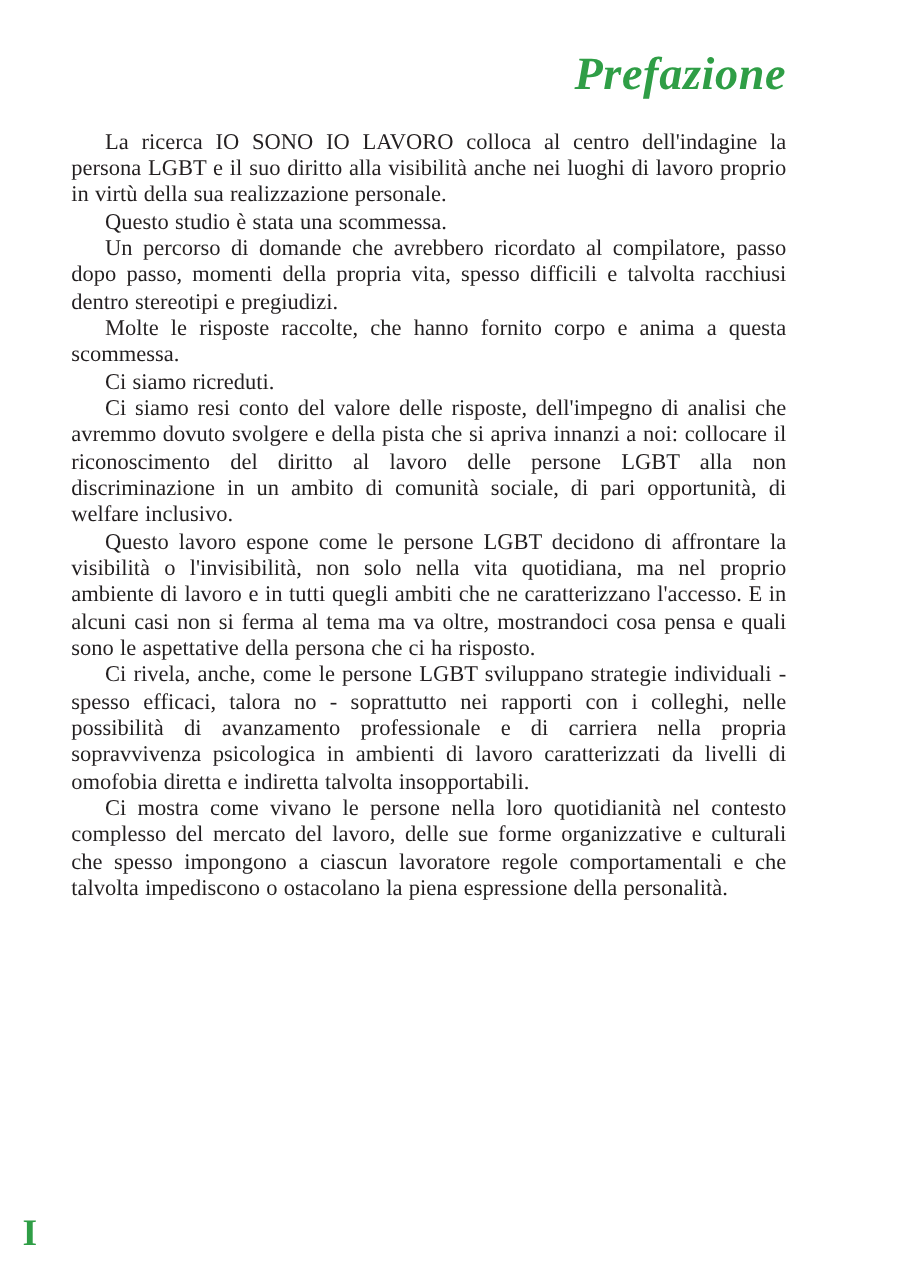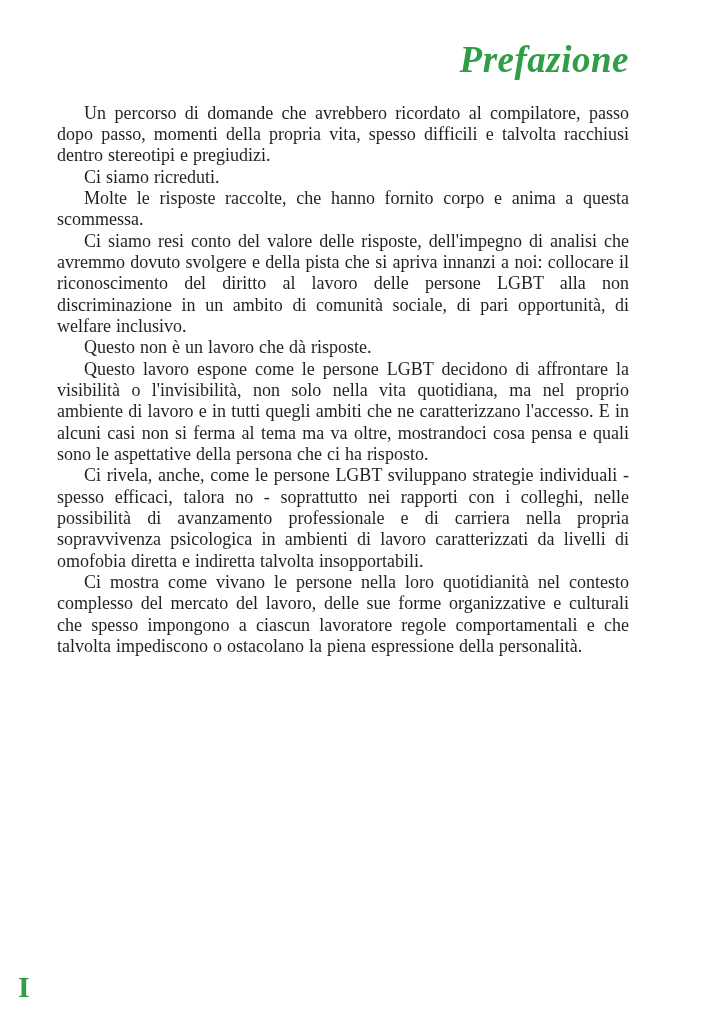--- a/index.html
+++ b/index.html
@@ -50,24 +50,25 @@
     line-height: 1;
   }
 </style>
 </head>
 <body>
 
 <div class="page">
   <h1 class="title">Prefazione</h1>
 
   <div class="body-text">
+    <p>La ricerca IO SONO IO LAVORO colloca al centro dell'indagine la persona LGBT e il suo diritto alla visibilità anche nei luoghi di lavoro proprio in virtù della sua realizzazione personale.</p>
+    <p>Questo studio è stata una scommessa.</p>
     <p>Un percorso di domande che avrebbero ricordato al compilatore, passo dopo passo, momenti della propria vita, spesso difficili e talvolta racchiusi dentro stereotipi e pregiudizi.</p>
+    <p>Molte le risposte raccolte, che hanno fornito corpo e anima a questa scommessa.</p>
     <p>Ci siamo ricreduti.</p>
-    <p>Molte le risposte raccolte, che hanno fornito corpo e anima a questa scommessa.</p>
     <p>Ci siamo resi conto del valore delle risposte, dell'impegno di analisi che avremmo dovuto svolgere e della pista che si apriva innanzi a noi: collocare il riconoscimento del diritto al lavoro delle persone LGBT alla non discriminazione in un ambito di comunità sociale, di pari opportunità, di welfare inclusivo.</p>
-    <p>Questo non è un lavoro che dà risposte.</p>
     <p>Questo lavoro espone come le persone LGBT decidono di affrontare la visibilità o l'invisibilità, non solo nella vita quotidiana, ma nel proprio ambiente di lavoro e in tutti quegli ambiti che ne caratterizzano l'accesso. E in alcuni casi non si ferma al tema ma va oltre, mostrandoci cosa pensa e quali sono le aspettative della persona che ci ha risposto.</p>
     <p>Ci rivela, anche, come le persone LGBT sviluppano strategie individuali - spesso efficaci, talora no - soprattutto nei rapporti con i colleghi, nelle possibilità di avanzamento professionale e di carriera nella propria sopravvivenza psicologica in ambienti di lavoro caratterizzati da livelli di omofobia diretta e indiretta talvolta insopportabili.</p>
     <p>Ci mostra come vivano le persone nella loro quotidianità nel contesto complesso del mercato del lavoro, delle sue forme organizzative e culturali che spesso impongono a ciascun lavoratore regole comportamentali e che talvolta impediscono o ostacolano la piena espressione della personalità.</p>
   </div>
 
   <div class="page-number">I</div>
 </div>
 
 </body></html>

